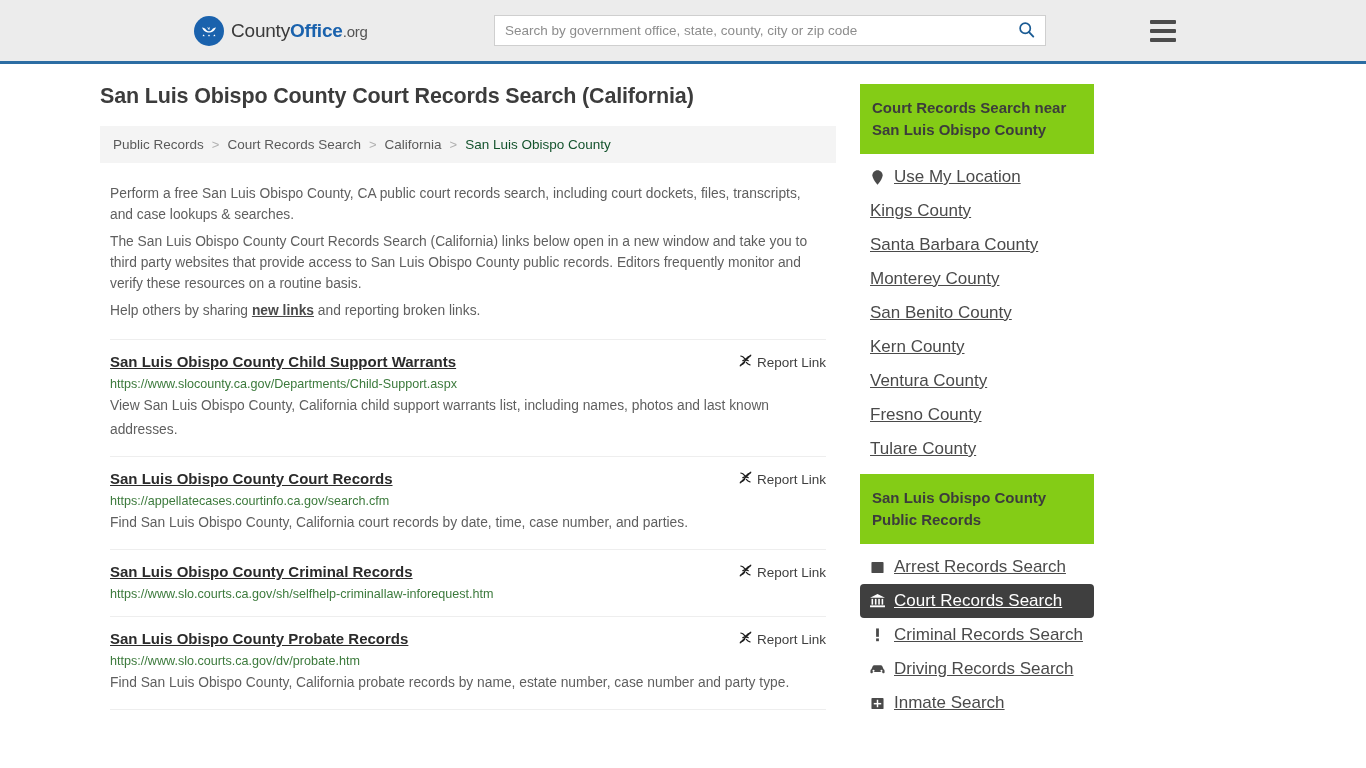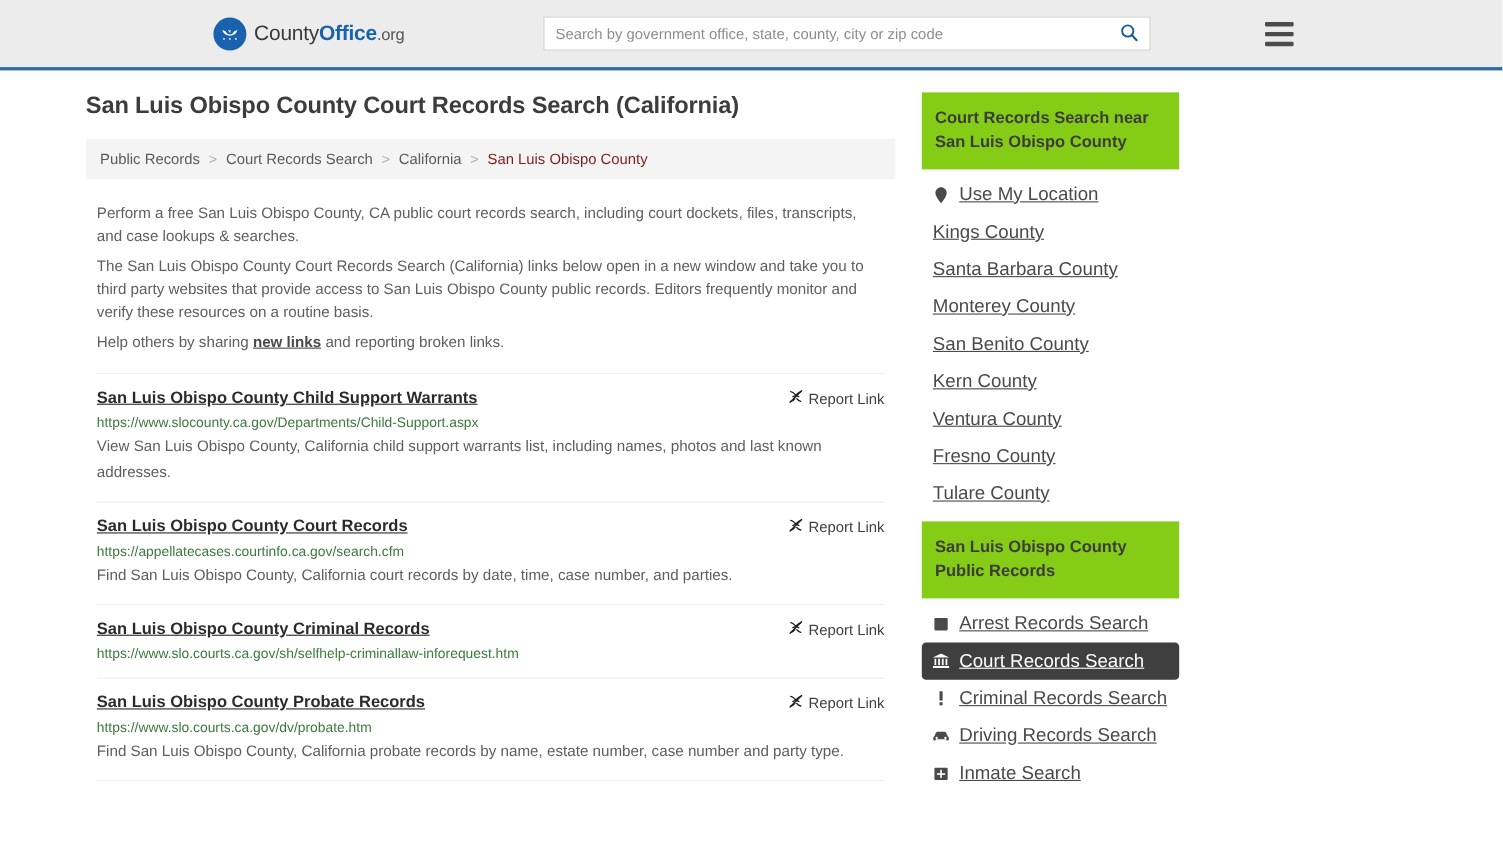--- a/index.html
+++ b/index.html
@@ -84,21 +84,21 @@
     padding: 0;
   }
   .menu-btn span {
     display: block; height: 4px; width: 26px;
     background: #4c4c4c; border-radius: 1px;
   }
 
   
   .page {
     width: 1180px;
-    padding: 0 78px;
+    padding: 0 100px;
     position: relative;
   }
   .page-inner {
     display: flex;
     gap: 24px;
     padding-top: 20px;
   }
   .main-col { width: 736px; flex: none; }
   .side-col { width: 234px; flex: none; }
 
@@ -120,21 +120,21 @@
     align-items: center;
     flex-wrap: wrap;
     gap: 1px;
   }
   .breadcrumb a {
     color: #5a5a5a;
     text-decoration: none;
     padding: 0 3px;
   }
   .breadcrumb .sep { color: #b0b0b0; padding: 0 4px; font-size: 13px; }
-  .breadcrumb .current { color: #7f1d1d; padding: 0 3px; }
+  .breadcrumb .current { color: #14532d; padding: 0 3px; }
 
   
   .intro { padding: 0 10px; }
   .intro p {
     font-size: 13.8px;
     line-height: 21px;
     color: #5f5f5f;
     margin: 6px 0 0 0;
   }
   .intro p:first-child { margin-top: 20px; }

